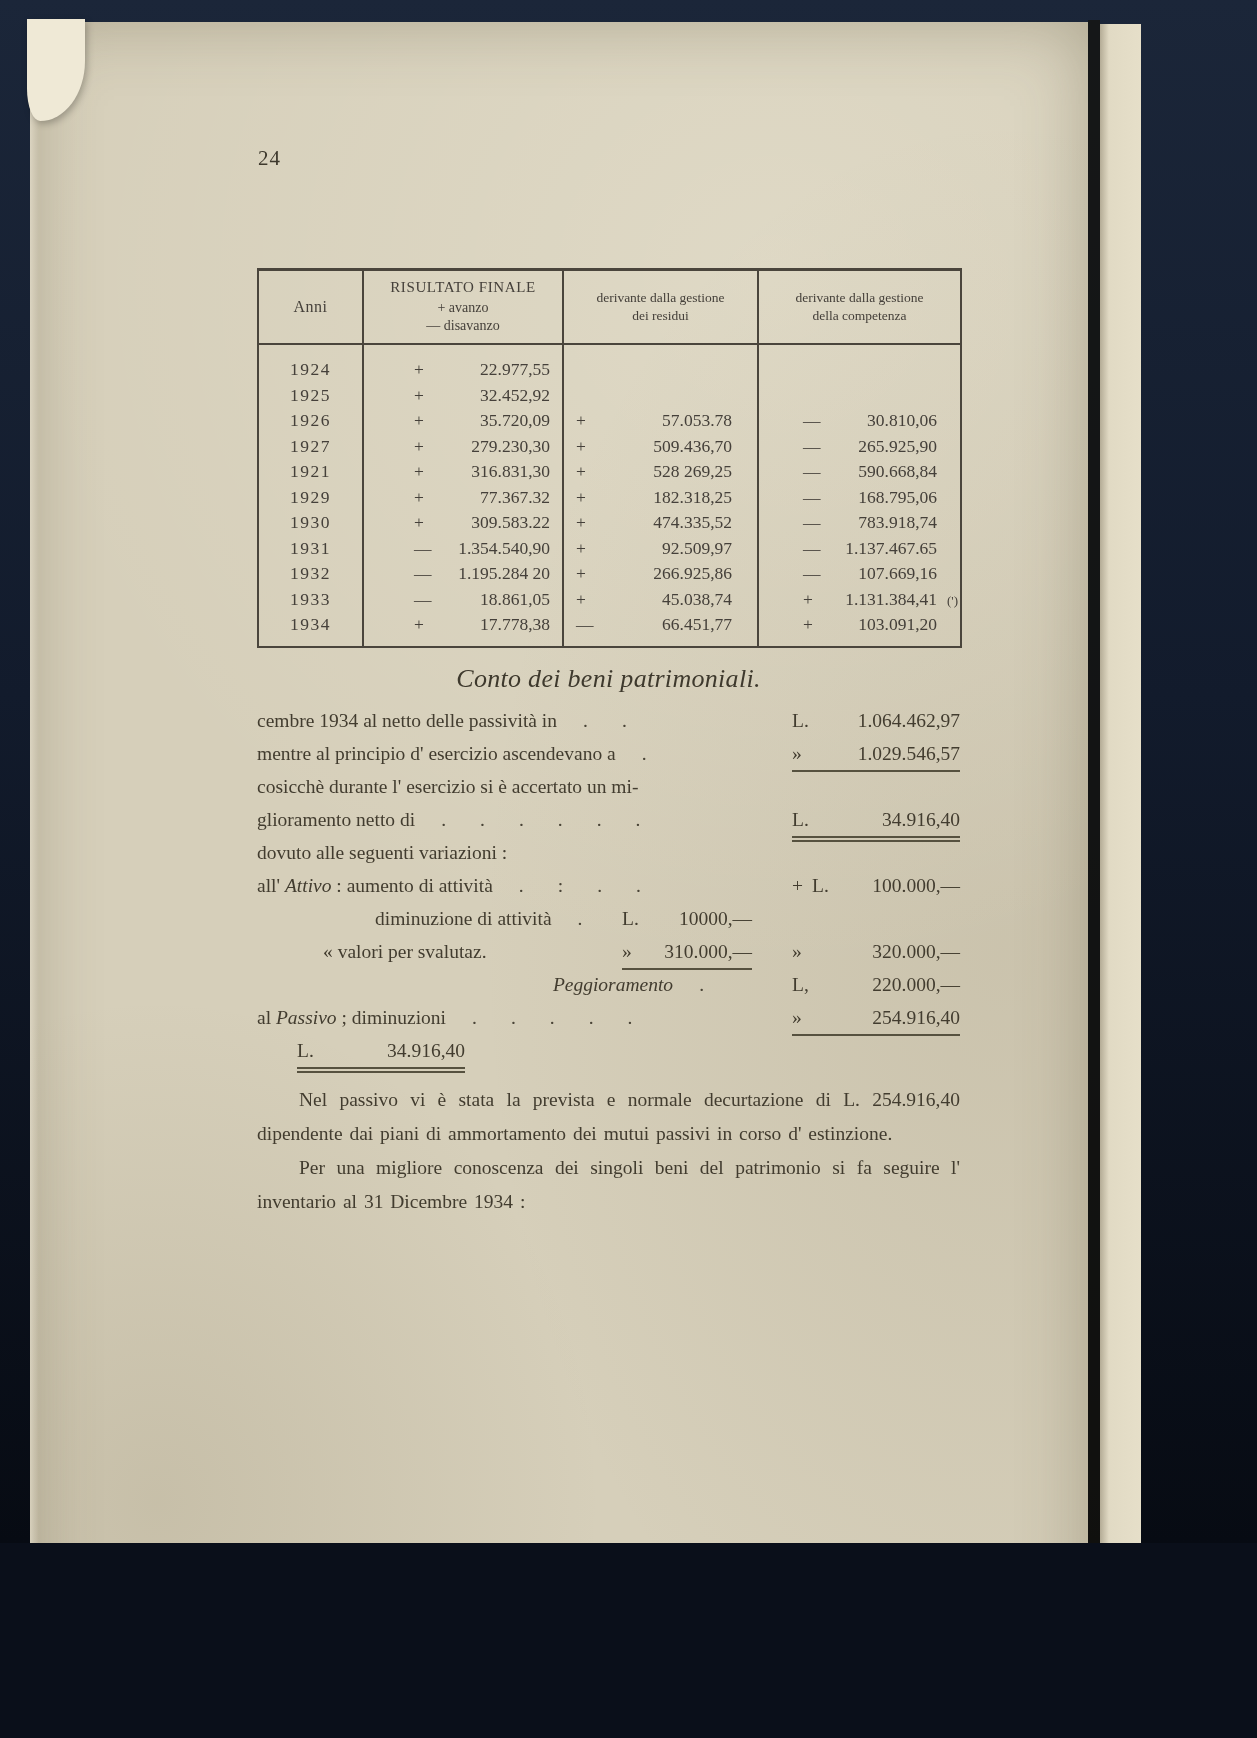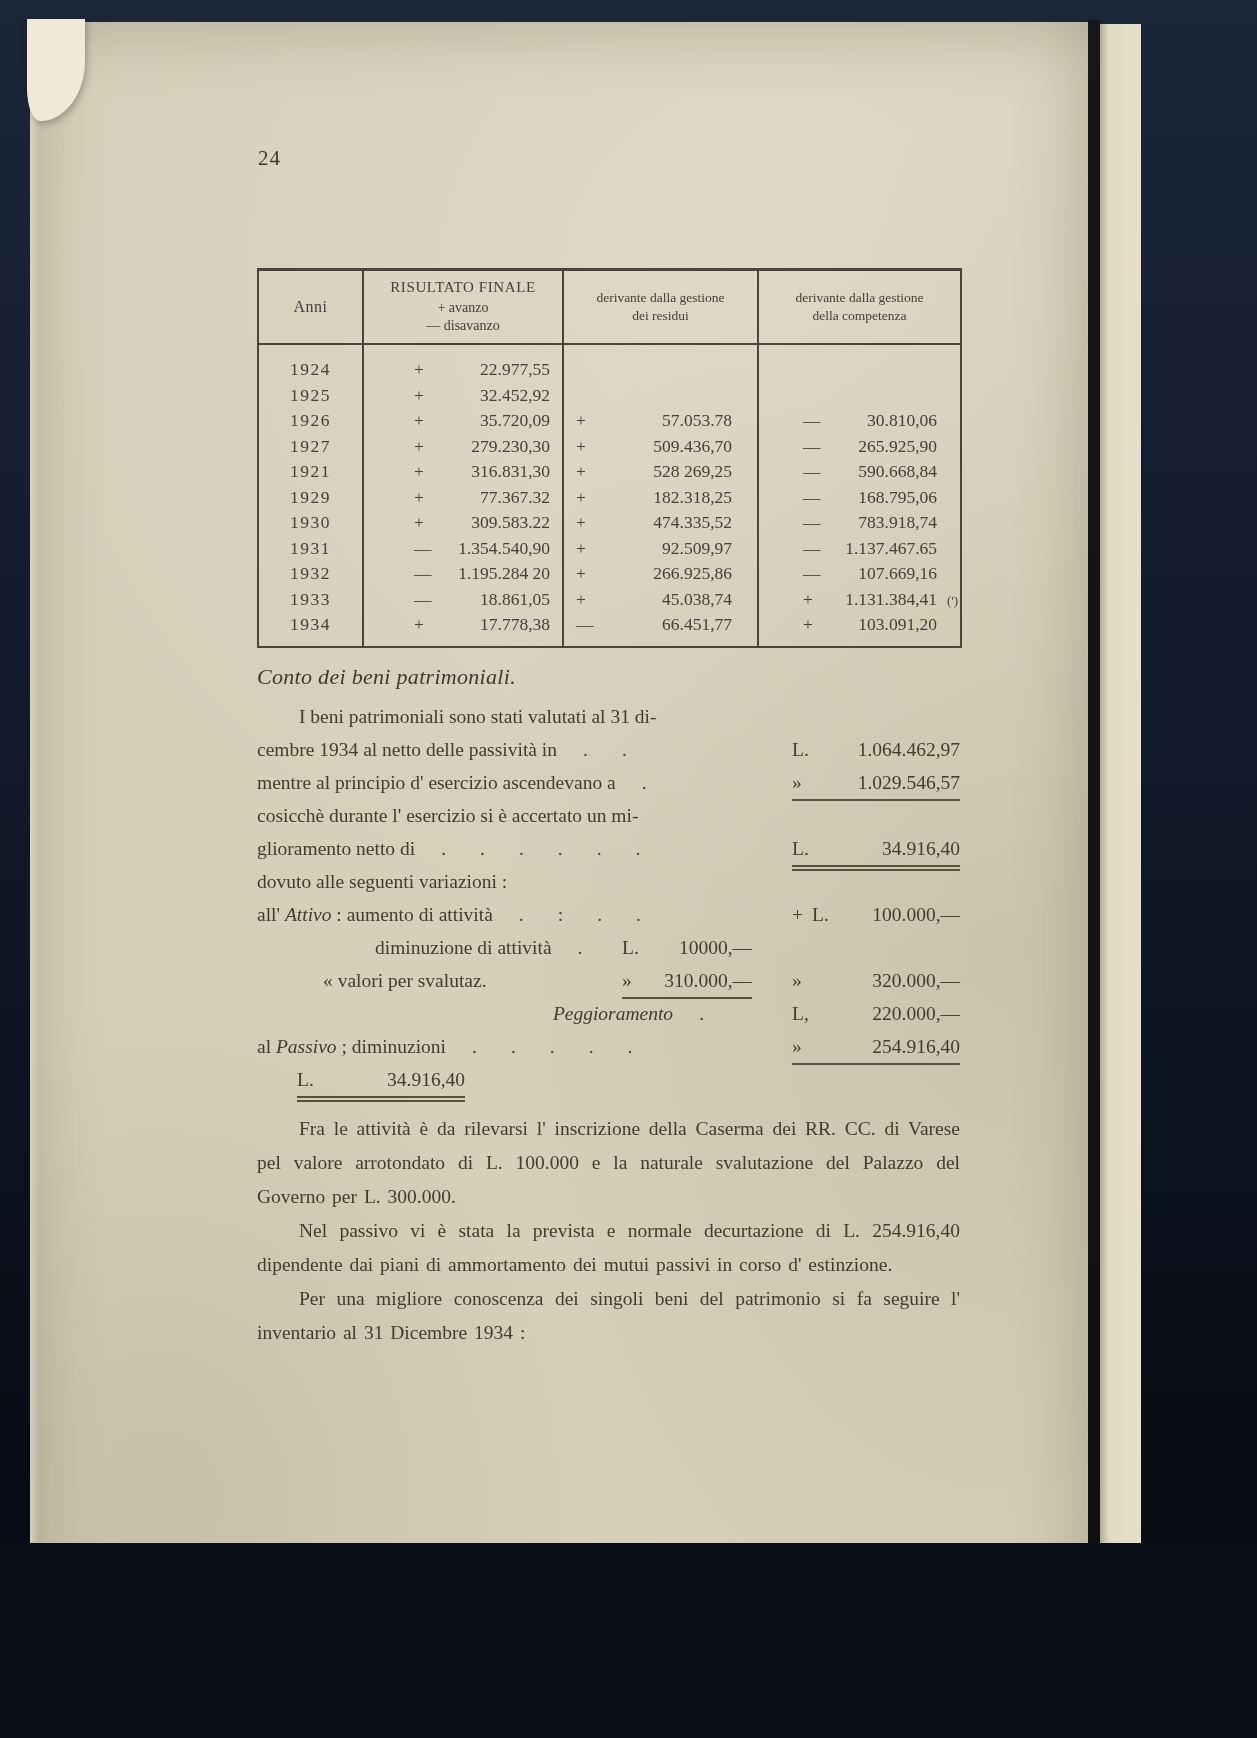--- a/index.html
+++ b/index.html
@@ -67,22 +67,22 @@
   .cw { display:flex; position:relative; }
   .c2 .cw { padding:0 12px 0 50px; }
   .c3 .cw { padding:0 25px 0 12px; }
   .c4 .cw { padding:0 23px 0 44px; }
   .sign { flex:none; width:24px; }
   .amt { flex:1; text-align:right; }
   .tnote { position:absolute; right:2px; top:1px; font-size:13px; }
 
   
   .section-heading {
-    font-style:italic; font-weight:normal; font-size:22px;
-    letter-spacing:.3px; color:#3e392d; margin:16px 0 10px 0;
+    font-style:italic; font-weight:normal; font-size:26px;
+    letter-spacing:.3px; color:#3e392d; margin:16px 0 10px 0;text-align:center;
   }
 
   
   .fin { font-size:19.5px; }
   .fin-text, .fin-line { line-height:33px; height:33px; }
   .para-indent { text-indent:42px; }
   .fin-line { display:flex; align-items:flex-start; }
   .fl-label { flex:1 1 auto; min-width:0; white-space:nowrap; }
   .fl-label.lr { text-align:right; padding-right:14px; }
   .ind1 { padding-left:118px; }
@@ -375,21 +375,20 @@
                   <span class="amt">103.091,20</span>
                 </span>
               </td>
             </tr>
           </tbody>
       </table>
 
       <h2 class="section-heading">Conto dei beni patrimoniali.</h2>
 
       <div class="fin">
-          <div class="fin-text para-indent">I beni patrimoniali sono stati valutati al 31 di-</div>
           <div class="fin-line">
             <span class="fl-label"><span>cembre 1934 al netto delle passività in</span><span class="dots">..</span></span>
             <span class="fl-right">
               <span class="zl">
                 <span class="zcur">L.</span>
               </span>
               <span class="zamt">1.064.462,97</span>
             </span>
           </div>
           <div class="fin-line">
@@ -469,21 +468,20 @@
             <span class="fl-right ul-double">
               <span class="zl">
                 <span class="zcur">L.</span>
               </span>
               <span class="zamt">34.916,40</span>
             </span>
           </div>
         </div>
 
       <div class="paras">
-          <p class="body-para">Fra le attività è da rilevarsi l' inscrizione della Caserma dei RR. CC. di Varese pel valore arrotondato di L. 100.000 e la naturale svalutazione del Palazzo del Governo per L. 300.000.</p>
           <p class="body-para">Nel passivo vi è stata la prevista e normale decurtazione di L. 254.916,40 dipendente dai piani di ammortamento dei mutui passivi in corso d' estinzione.</p>
           <p class="body-para">Per una migliore conoscenza dei singoli beni del patrimonio si fa seguire l' inventario al 31 Dicembre 1934 :</p>
         </div>
 
     </div>
   </div>
 
   <div class="edge-shadow"></div>
   <div class="next-page"></div>
 </div>

